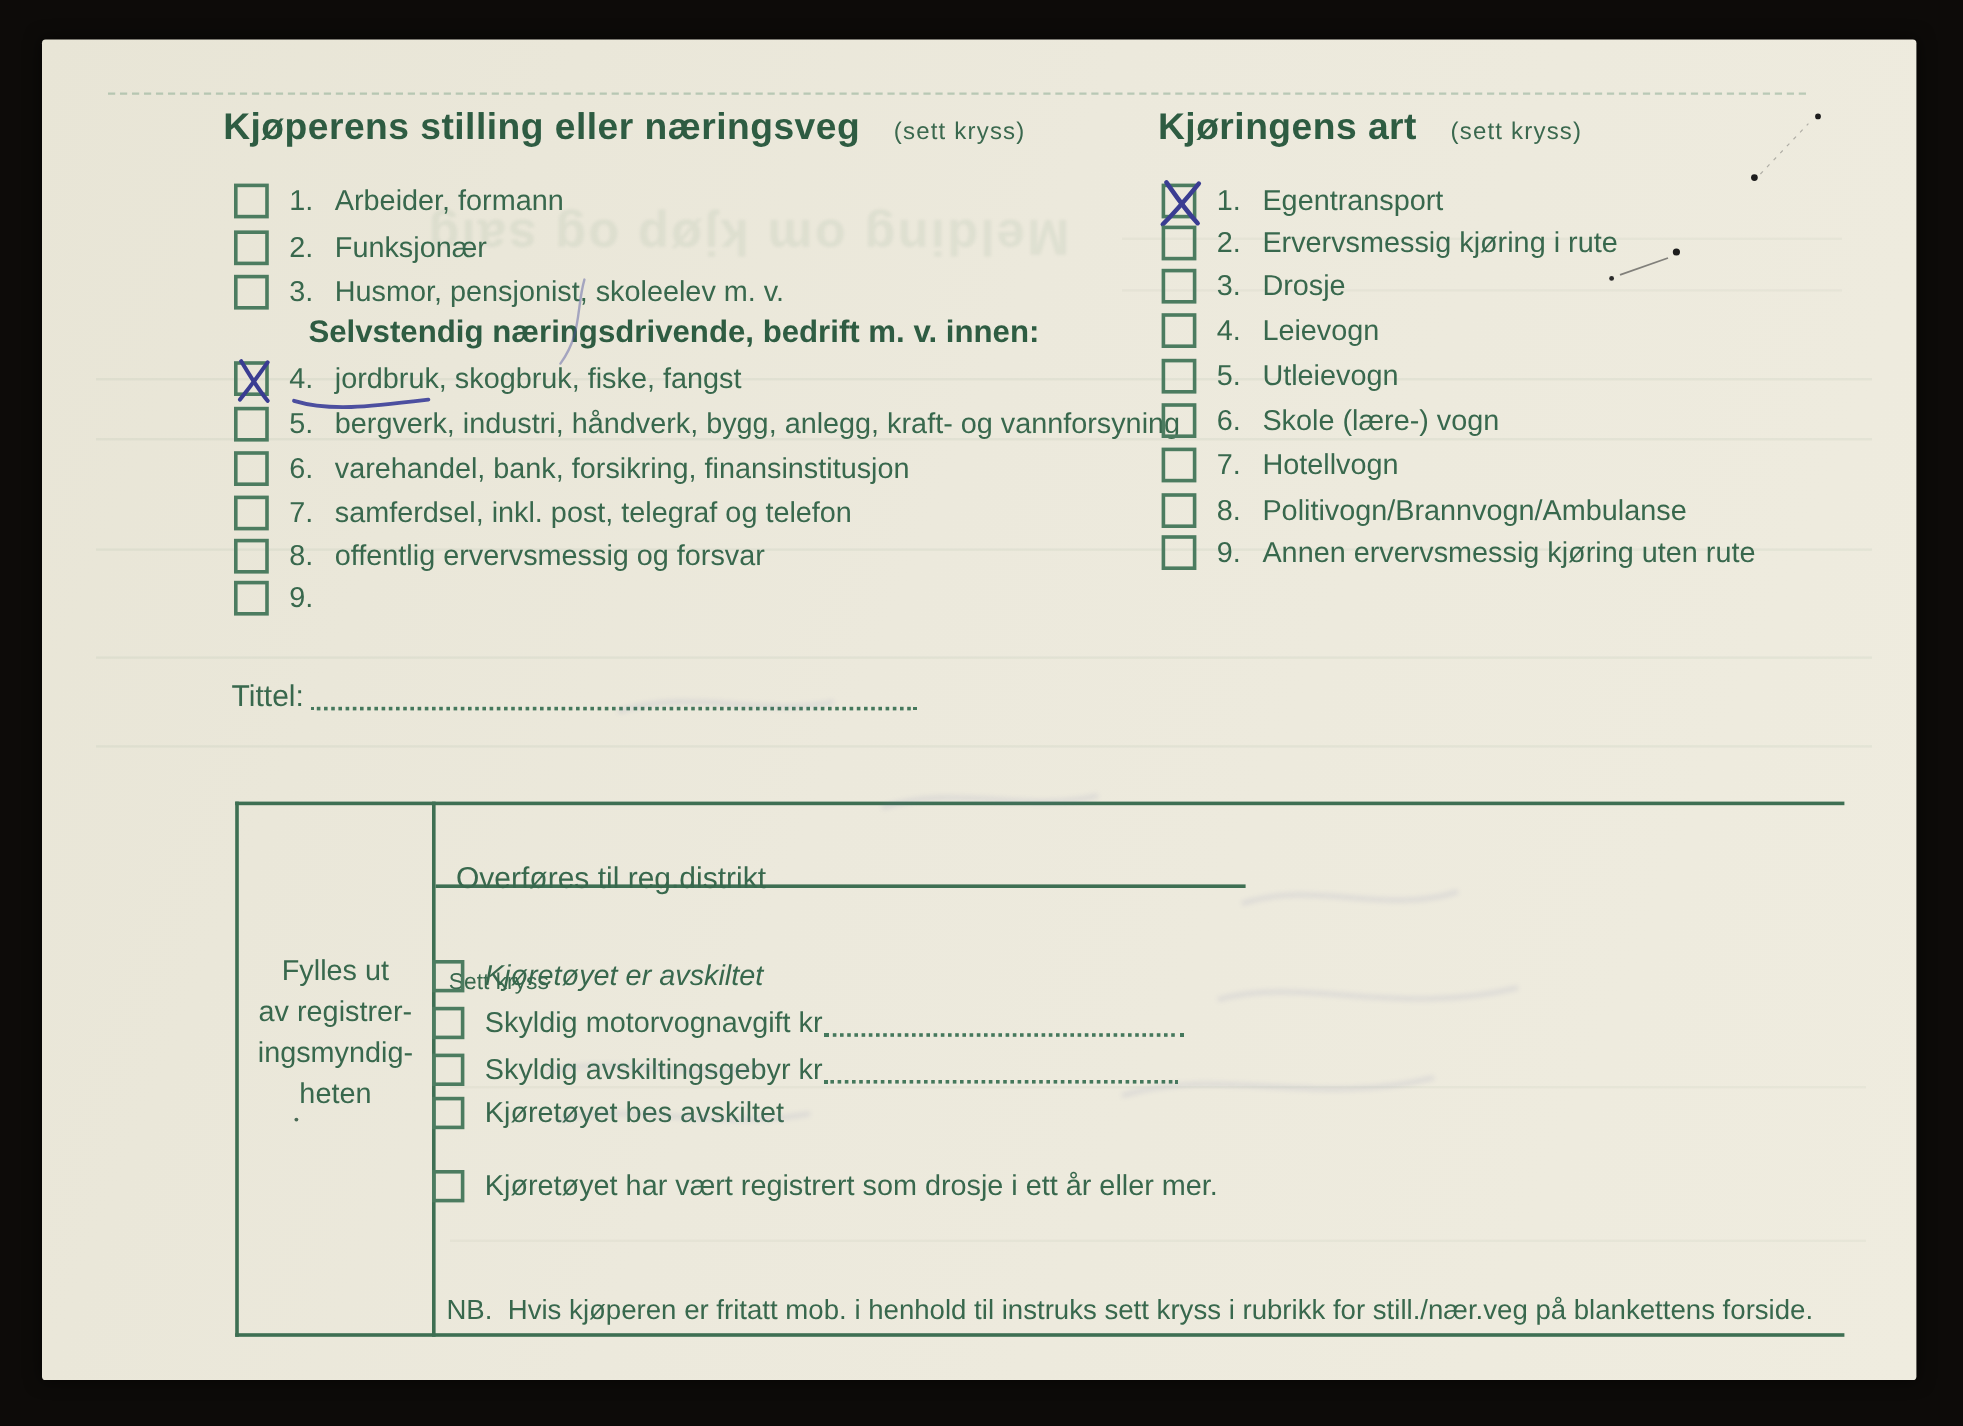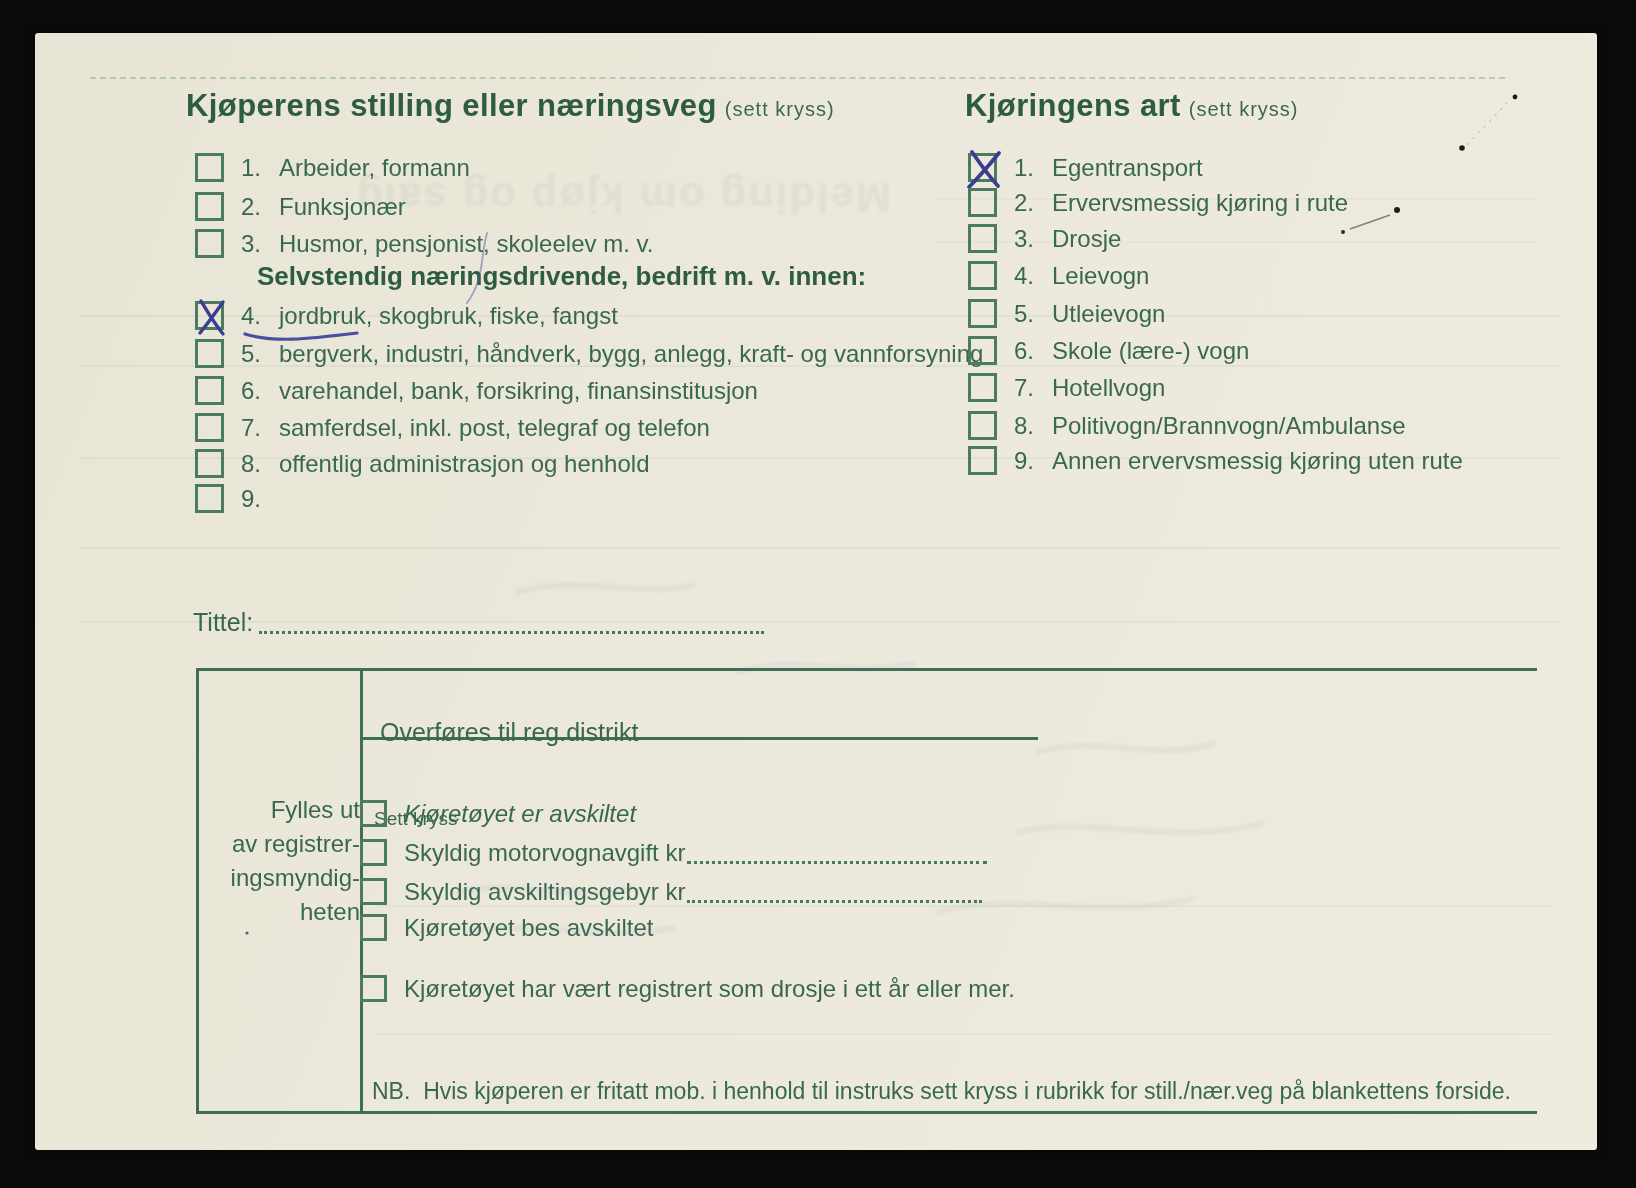--- a/index.html
+++ b/index.html
@@ -1,37 +1,37 @@
 <!DOCTYPE html>
 <html><head>
 <meta charset="utf-8">
 <style>
   html,body{margin:0;padding:0;background:#0d0b09;width:1636px;height:1188px;overflow:hidden;
     font-family:"Liberation Sans",sans-serif;}
   .stage{position:absolute;left:0;top:0;width:1636px;height:1188px;background:#0d0b09;}
   .paper{position:absolute;left:35px;top:33px;width:1562px;height:1117px;
     background:linear-gradient(112deg,#e8e5d6 0%,#ece9dc 45%,#efecdf 100%);
     border-radius:3px;box-shadow:0 0 14px rgba(0,0,0,.6);}
-  .h1{position:absolute;display:flex;align-items:baseline;gap:8px;white-space:nowrap;}
+  .h1{position:absolute;display:flex;align-items:baseline;gap:28px;white-space:nowrap;}
   .h1 .t{font-size:31px;font-weight:bold;color:#2e5c42;letter-spacing:.4px;}
   .h1 .s{font-size:20px;color:#3a684e;letter-spacing:1px;}
   .row{position:absolute;display:flex;align-items:center;height:31px;white-space:nowrap;}
   .cb{box-sizing:border-box;width:29px;height:29px;border:3px solid #4c7c60;background:transparent;
     flex:0 0 auto;margin-right:17px;position:relative;}
   .cb svg{position:absolute;left:0;top:0;overflow:visible;}
   .num{font-size:24px;color:#38684d;width:38px;flex:0 0 auto;}
   .lbl{font-size:24px;color:#38684d;}
   .subhead{position:absolute;font-size:26px;font-weight:bold;color:#2e5c42;white-space:nowrap;}
   .dots-fill{display:inline-block;height:20px;border-bottom:3px dotted #45785c;margin-left:6px;}
   
   .bline{position:absolute;background:#3e6f53;}
   .boxtext{position:absolute;font-size:24px;color:#38684d;white-space:nowrap;margin-top:37px;}
   .small{font-size:19px;}
   .cb2{box-sizing:border-box;width:27px;height:27px;border:3px solid #4c7c60;margin-right:17px;flex:0 0 auto;}
-  .sidelabel{position:absolute;text-align:right;font-size:24px;color:#38684d;line-height:34px;}
+  .sidelabel{position:absolute;text-align:center;font-size:24px;color:#38684d;line-height:34px;}
   
   .ghost-line{position:absolute;height:2px;background:#5a7a68;opacity:.07;}
   .ghost-dash{position:absolute;height:0;border-top:2px dashed rgba(90,140,110,.35);}
   .ghost-title{position:absolute;transform:rotate(180deg);font-size:42px;font-weight:bold;
     color:rgba(110,145,120,.10);filter:blur(1.5px);white-space:nowrap;letter-spacing:2px;}
   .overlay{position:absolute;left:0;top:0;pointer-events:none;}
 </style>
 </head>
 <body>
 
@@ -94,21 +94,21 @@
       <span class="lbl">varehandel, bank, forsikring, finansinstitusjon</span>
     </div>
     <div class="row" style="left:160px;top:379px;">
       <span class="cb"></span>
       <span class="num">7.</span>
       <span class="lbl">samferdsel, inkl. post, telegraf og telefon</span>
     </div>
     <div class="row" style="left:160px;top:415px;">
       <span class="cb"></span>
       <span class="num">8.</span>
-      <span class="lbl">offentlig administrasjon og henhold</span>
+      <span class="lbl">offentlig ervervsmessig og forsvar</span>
     </div>
     <div class="row" style="left:160px;top:450px;">
       <span class="cb"></span>
       <span class="num">9.</span>
     </div>
 
     <div class="h1" style="left:930px;top:55px;">
       <span class="t">Kjøringens art</span>
       <span class="s">(sett kryss)</span>
     </div>
@@ -157,21 +157,21 @@
       <span class="cb"></span>
       <span class="num">8.</span>
       <span class="lbl">Politivogn/Brannvogn/Ambulanse</span>
     </div>
     <div class="row" style="left:933px;top:412px;">
       <span class="cb"></span>
       <span class="num">9.</span>
       <span class="lbl">Annen ervervsmessig kjøring uten rute</span>
     </div>
 
-    <div class="row" style="left:158px;top:574px;justify-content:flex-end;">
+    <div class="row" style="left:158px;top:532px;justify-content:flex-end;">
       <span class="lbl" style="font-size:25px;">Tittel:</span>
       <span class="dots-fill" style="width:505px;"></span>
     </div>
 
     <div class="bline" style="left:161px;top:635px;width:1341px;height:3px;"></div>
     <div class="bline" style="left:161px;top:1078px;width:1341px;height:3px;"></div>
     <div class="bline" style="left:161px;top:635px;width:3px;height:446px;"></div>
     <div class="bline" style="left:325px;top:635px;width:3px;height:446px;"></div>
     <div class="bline" style="left:328px;top:704px;width:675px;height:3px;"></div>
 

